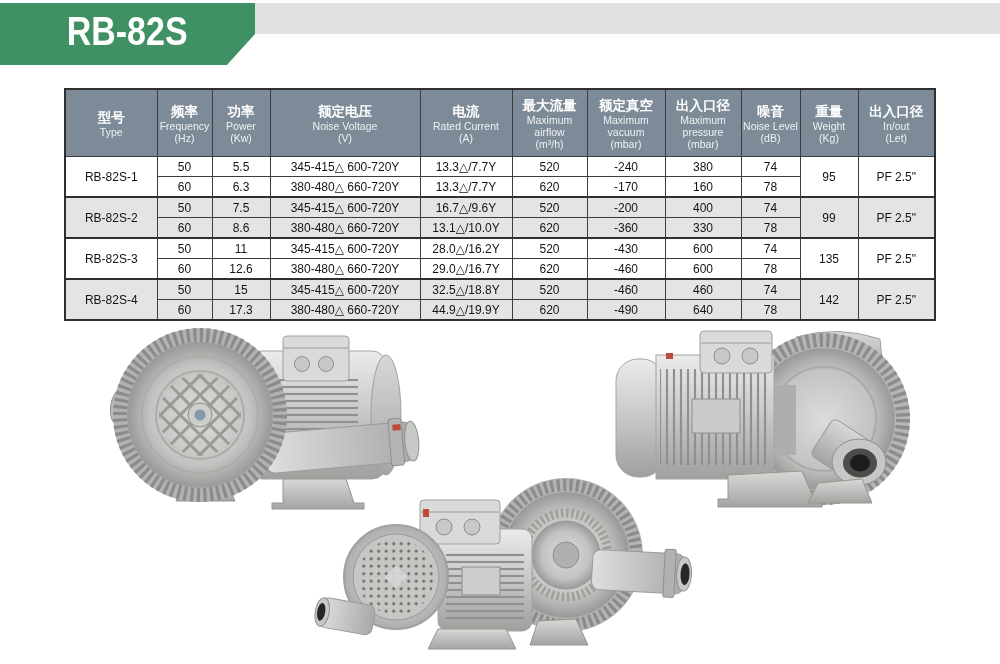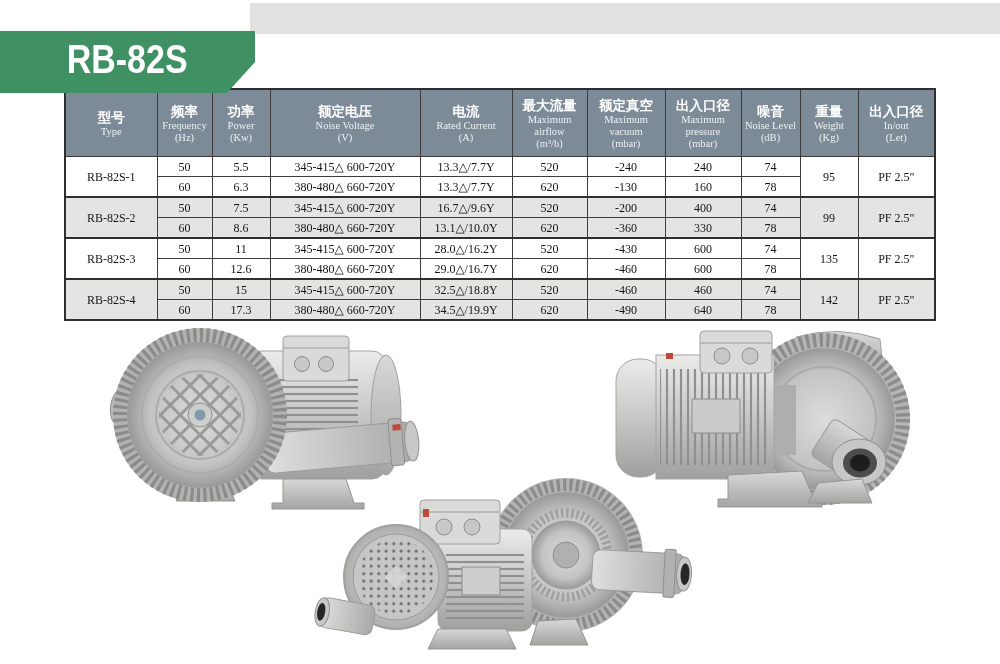--- a/index.html
+++ b/index.html
@@ -10,31 +10,31 @@
   }
   
   .topbar {
     position:absolute; left:250px; top:3px; width:750px; height:31px;
     background:#e1e1df; z-index:0;
   }
   .badge {
     position:absolute; left:0; top:3px; width:255px; height:62px;
     background:#3f9163; z-index:1;
     clip-path:polygon(0 0,100% 0,100% 50%,89% 100%,0 100%);
-    display:flex; align-items:center; justify-content:center;margin-top:28px;
+    display:flex; align-items:center; justify-content:center;
   }
   .badge span {
     color:#ffffff; font-size:40px; font-weight:bold;
     transform:scaleX(.85); margin-top:-5px; letter-spacing:0;
   }
   
   .spec-table {
     position:absolute; left:64px; top:88px; width:871px;
     border-collapse:collapse; table-layout:fixed;
-    background:#ffffff; border:2px solid #2f2f2f;font-family:Liberation Serif, serif;
+    background:#ffffff; border:2px solid #2f2f2f;
   }
   .spec-table th, .spec-table td {
     border:1px solid #3d3d3d; padding:0; text-align:center; vertical-align:middle;
     overflow:hidden;
   }
   .spec-table thead th { background:#7d8b98; height:62px; padding:2px 1px; }
   .th-zh { color:#ffffff; font-size:13.5px; font-weight:bold; line-height:17px; }
   .th-en { color:#eef1f3; font-size:10.5px; font-weight:normal; line-height:12px; }
   .spec-table tbody td {
     height:19px; font-size:12px; color:#141414; line-height:1; white-space:nowrap;
@@ -127,32 +127,32 @@
   <tbody>
 
     <tr>
       <td rowspan="2">RB-82S-1</td>
       <td>50</td>
       <td>5.5</td>
       <td>345-415△ 600-720Y</td>
       <td>13.3△/7.7Y</td>
       <td>520</td>
       <td>-240</td>
-      <td>240</td>
+      <td>380</td>
       <td>74</td>
       <td rowspan="2">95</td>
       <td rowspan="2">PF 2.5"</td>
     </tr>
     <tr>
       <td>60</td>
       <td>6.3</td>
       <td>380-480△ 660-720Y</td>
       <td>13.3△/7.7Y</td>
       <td>620</td>
-      <td>-130</td>
+      <td>-170</td>
       <td>160</td>
       <td>78</td>
     </tr>
 
     <tr class="gs alt">
       <td rowspan="2">RB-82S-2</td>
       <td>50</td>
       <td>7.5</td>
       <td>345-415△ 600-720Y</td>
       <td>16.7△/9.6Y</td>
@@ -208,21 +208,21 @@
       <td>-460</td>
       <td>460</td>
       <td>74</td>
       <td rowspan="2">142</td>
       <td rowspan="2">PF 2.5"</td>
     </tr>
     <tr class="alt">
       <td>60</td>
       <td>17.3</td>
       <td>380-480△ 660-720Y</td>
-      <td>34.5△/19.9Y</td>
+      <td>44.9△/19.9Y</td>
       <td>620</td>
       <td>-490</td>
       <td>640</td>
       <td>78</td>
     </tr>
   </tbody>
 </table>
 
 <svg class="photos" width="1000" height="349" viewBox="0 0 1000 349" xmlns="http://www.w3.org/2000/svg">
   <defs>

